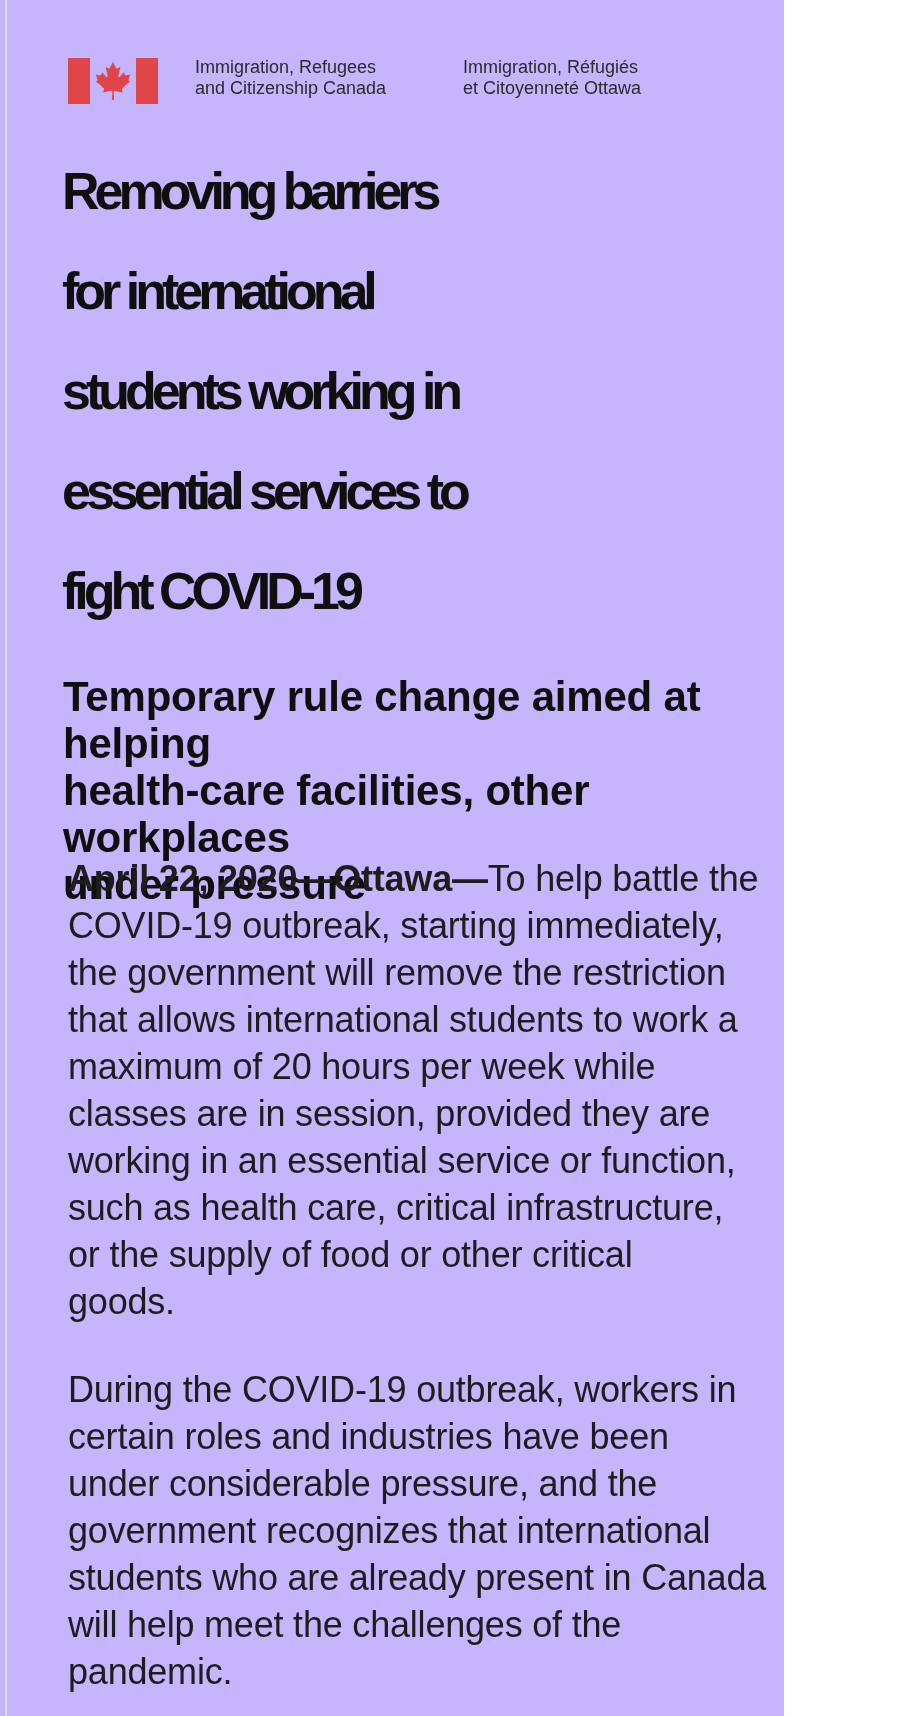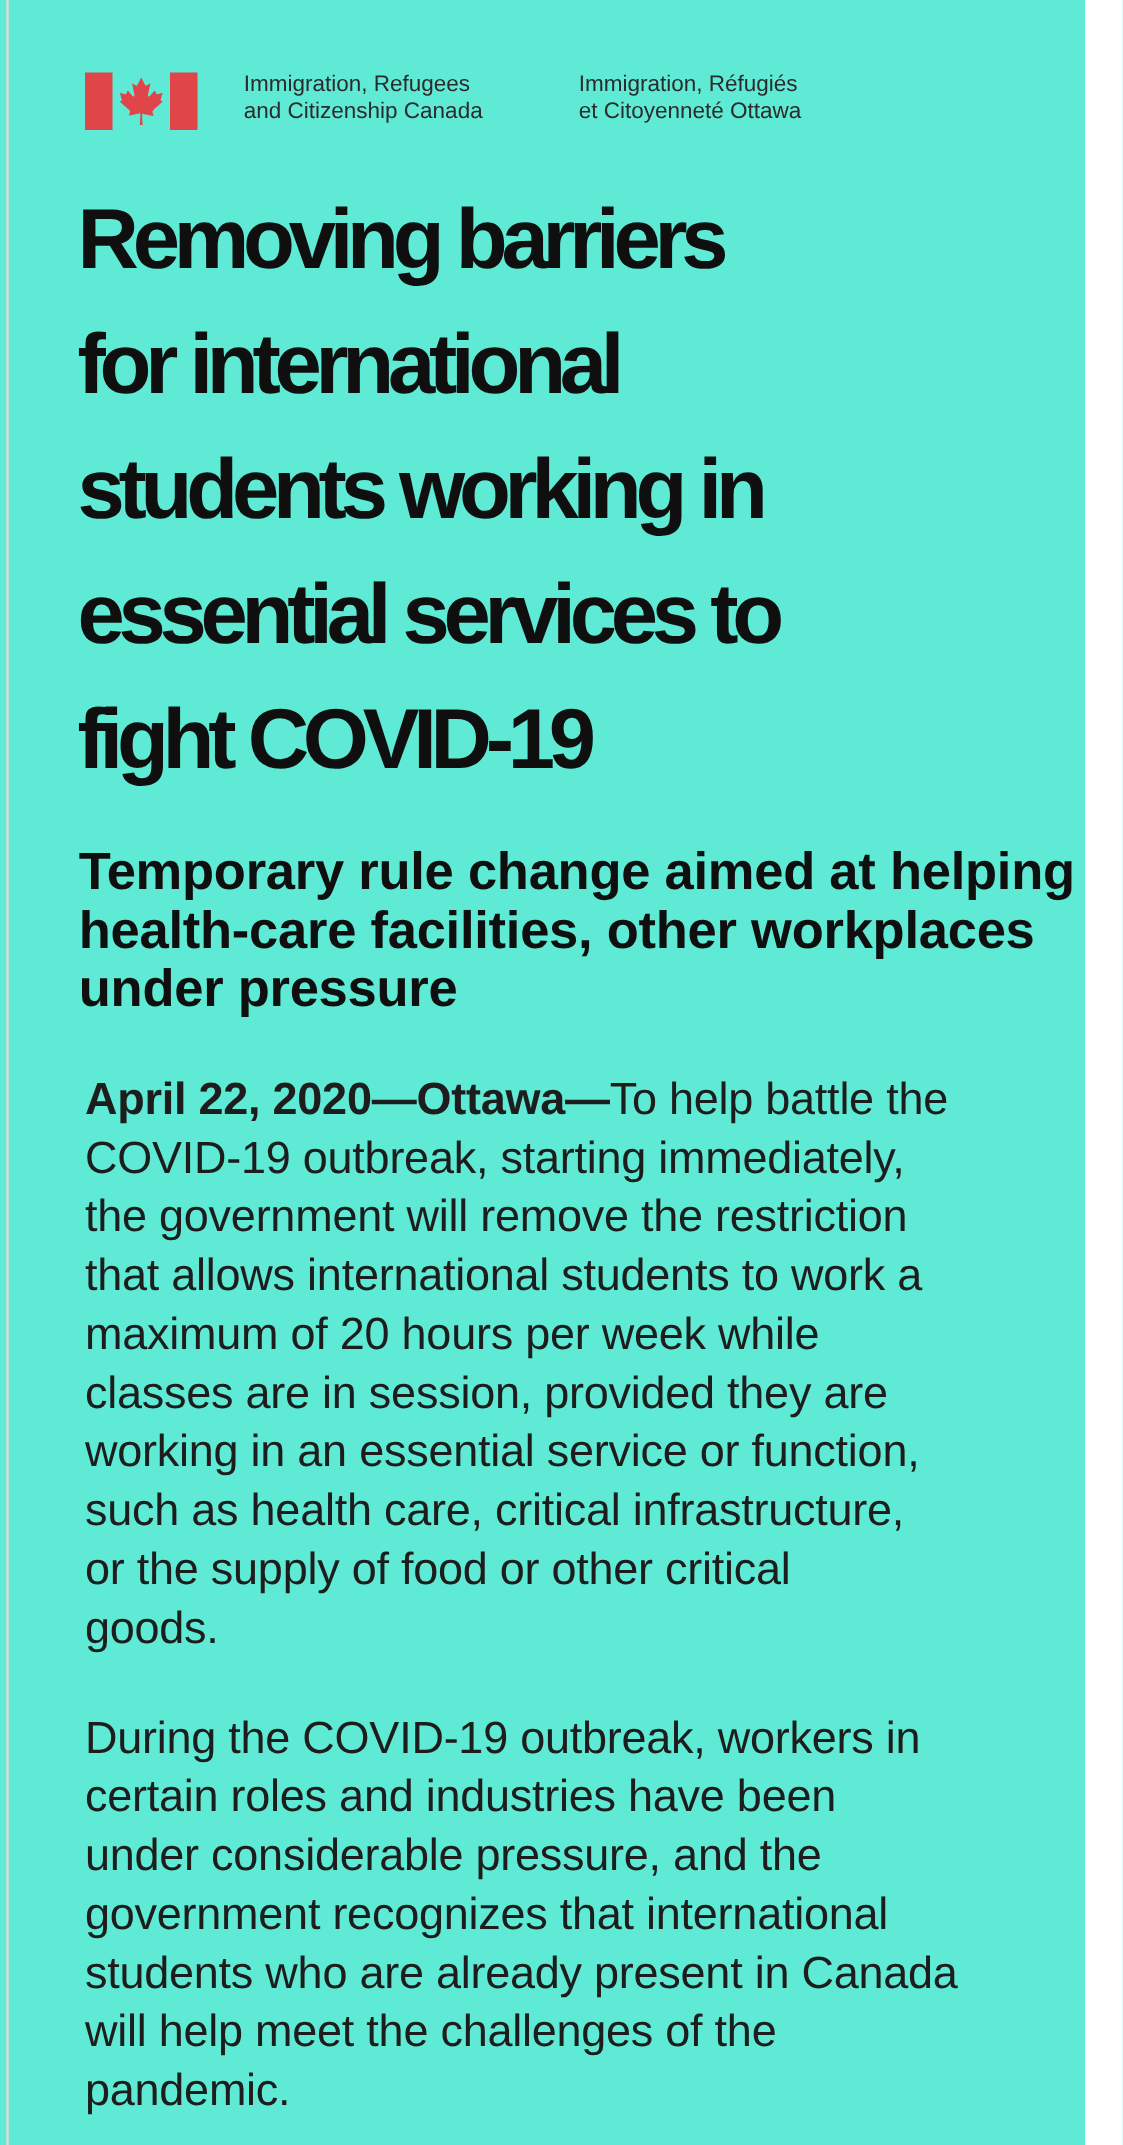--- a/index.html
+++ b/index.html
@@ -1,36 +1,36 @@
 <!DOCTYPE html>
 <html><head>
 <meta charset="utf-8">
 <style>
   html,body{margin:0;padding:0;background:#ffffff;}
   .page{
-    position:relative;width:868px;height:1716px;background:#5eead4;overflow:hidden;
+    position:relative;width:784px;height:1716px;background:#c4b5fd;overflow:hidden;
     font-family:"Liberation Sans",sans-serif;color:#1d1d1d;
   }
   .edge-line{position:absolute;left:5px;top:0;width:2px;height:1716px;background:#dcdcdc;}
   .prewrap{white-space:pre-line;}
 
   
   .fip{position:absolute;left:68px;top:56px;width:780px;height:50px;}
   .flag{position:absolute;left:0;top:2px;width:90px;height:46px;display:flex;}
   .flag .bar{width:22px;height:46px;background:#df4549;flex:0 0 auto;}
   .flag .leaf-cell{width:46px;height:46px;display:flex;align-items:center;justify-content:center;}
   .flag svg{width:38px;height:40px;display:block;}
   .dept{position:absolute;top:1px;font-size:18px;line-height:21px;color:#2b2b2b;letter-spacing:0;}
   .dept.en{left:127px;}
   .dept.fr{left:395px;}
 
   
   h1.title{
     position:absolute;left:62px;top:141px;margin:0;
-    font-size:68px;line-height:100px;font-weight:700;letter-spacing:-5px;color:#0f0f0f;
+    font-size:52px;line-height:100px;font-weight:700;letter-spacing:-5px;color:#0f0f0f;
   }
   h2.subtitle{
     position:absolute;left:63px;top:673px;margin:0;
     font-size:42px;line-height:47px;font-weight:700;letter-spacing:-0.2px;color:#0f0f0f;
   }
 
   
   .bodytext{position:absolute;left:68px;width:810px;margin:0;
     font-size:36px;line-height:47px;letter-spacing:-0.2px;color:#1d1d1d;}
   .p1{top:855px;}

